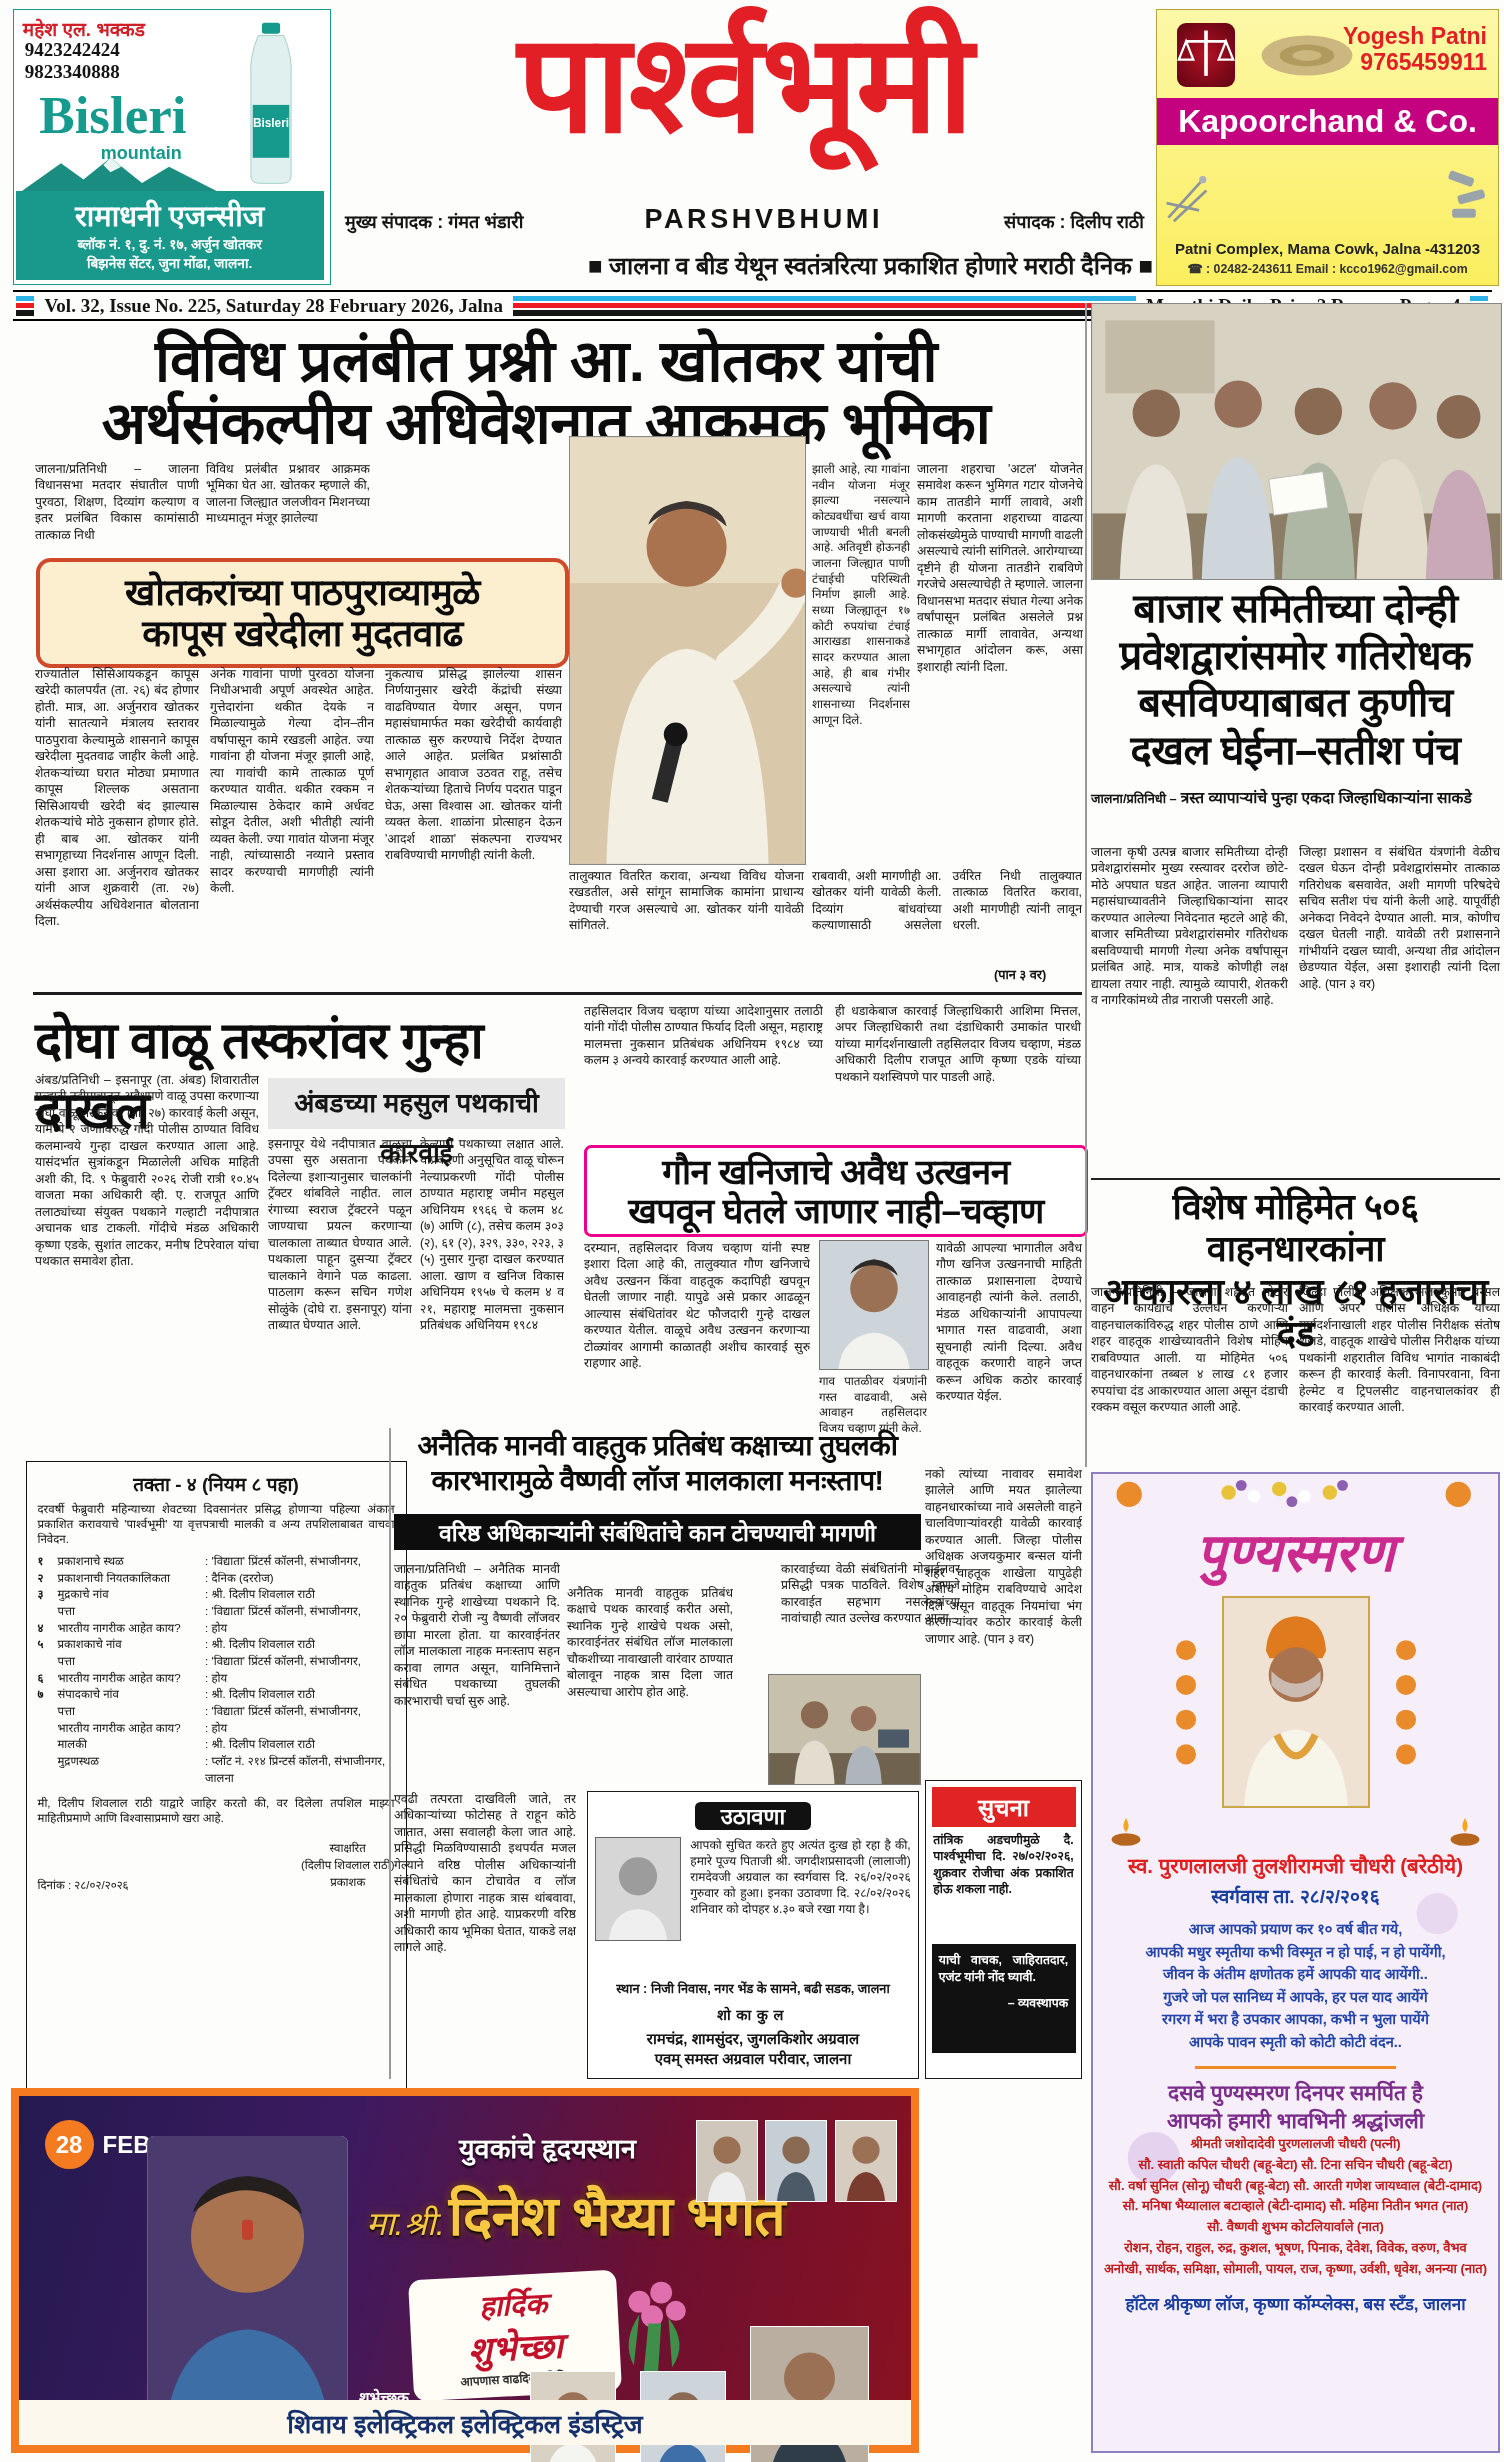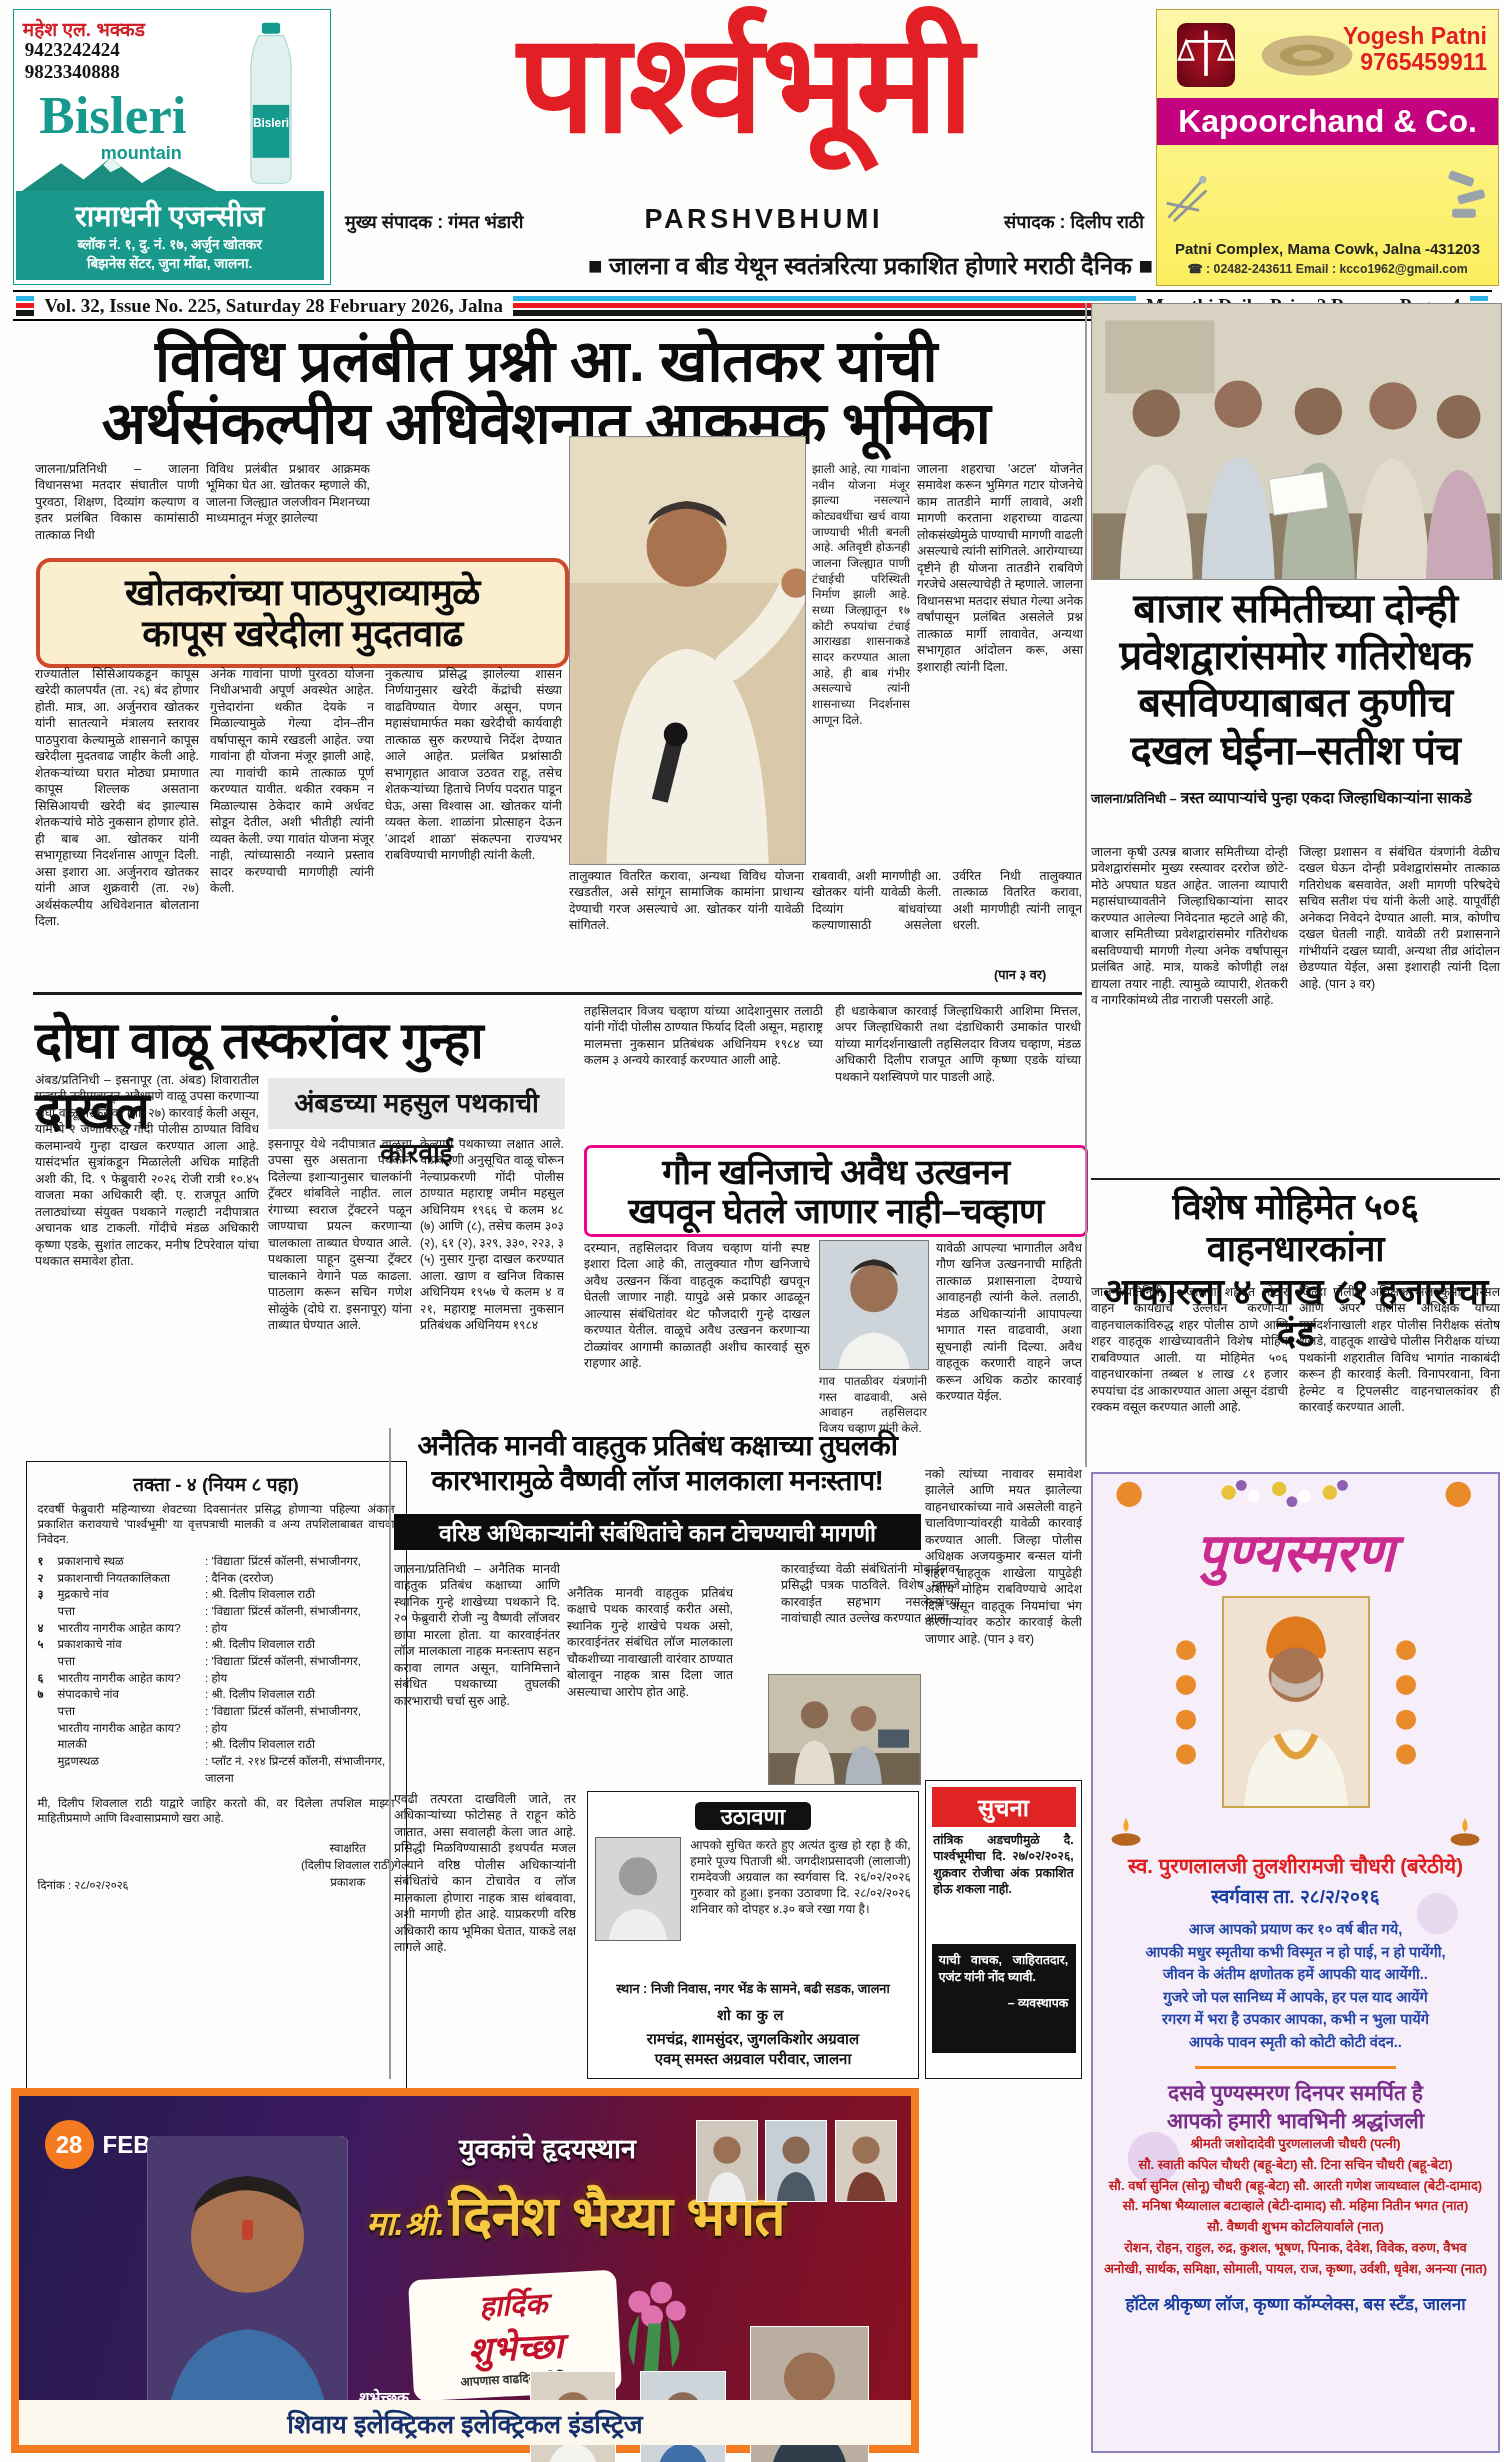--- a/index.html
+++ b/index.html
@@ -430,21 +430,21 @@
       <svg viewBox="0 0 220 338">
           <rect width="220" height="338" fill="#4a3a6e"></rect>
           <circle cx="110" cy="110" r="62" fill="#a97350"></circle>
           <path d="M50 84 Q110 34 170 86 Q162 48 110 44 Q62 48 50 84Z" fill="#241f1d"></path>
           <rect x="104" y="92" width="12" height="22" rx="4" fill="#c2412d"></rect>
           <path d="M18 338 Q26 220 110 212 Q194 220 202 338Z" fill="#3d6ea5"></path>
         </svg>
     </div>
     <div class="abs center" style="left:337px;top:33px;width:383px;color:#fff;font-weight:800;font-size:27px;text-shadow:0 1.8px 2.7px #000;">युवकांचे हृदयस्थान</div>
     <div class="abs" style="left:301px;top:80px;width:511px;text-align:center;">
-      <span class="gold" style="font-size:33px;font-weight:700;font-style:italic;">मा.श्री.</span>
+      <span class="gold" style="font-size:33px;font-weight:400;font-style:italic;">मा.श्री.</span>
       <span class="gold" style="font-size:55px;font-weight:900;letter-spacing:-0.9px;">दिनेश भैय्या भगत</span>
     </div>
     <div class="abs" style="left:392px;top:179px;width:182px;background:#fffdf6;border-radius:12.8px;padding:9px 12.8px;text-align:center;transform:rotate(-3deg);">
       <div style="color:#c2122b;font-weight:800;font-size:29px;font-style:italic;font-family:'Liberation Serif',serif;">हार्दिक</div>
       <div style="color:#c2122b;font-weight:800;font-size:35px;font-style:italic;font-family:'Liberation Serif',serif;">शुभेच्छा</div>
       <div style="color:#333;font-weight:700;font-size:12px;">आपणास वाढदिवस निमित</div>
     </div>
     <div class="abs" style="left:593px;top:182px;width:82px;height:109px;">
       <svg viewBox="0 0 90 120">
           <g fill="#e06fae">

